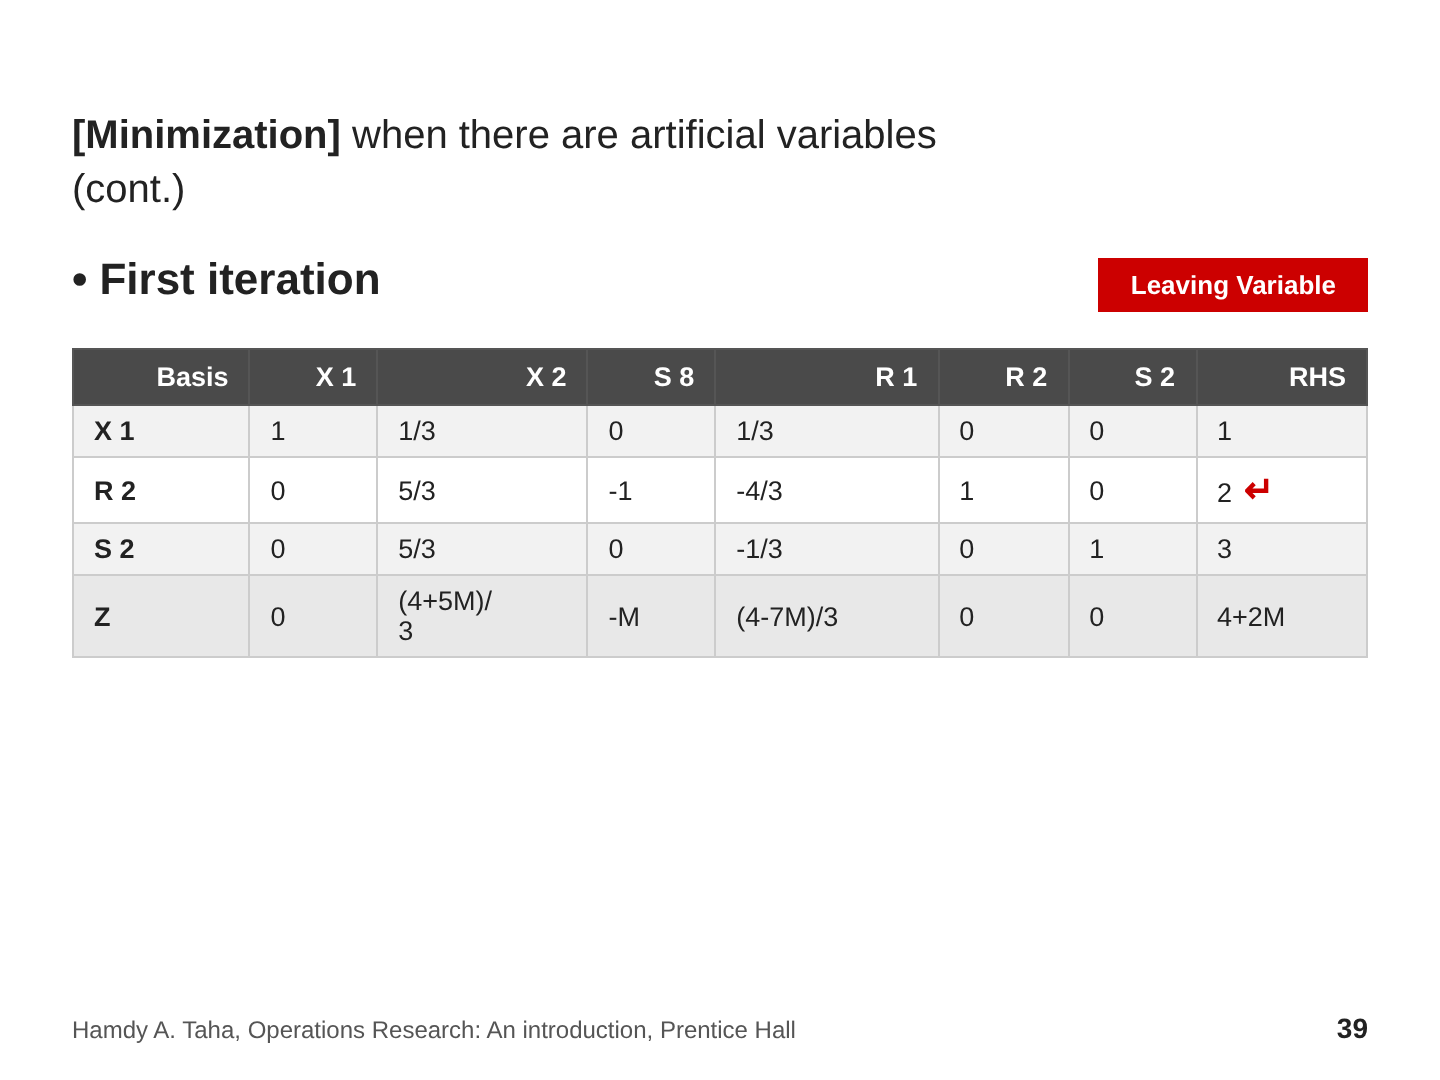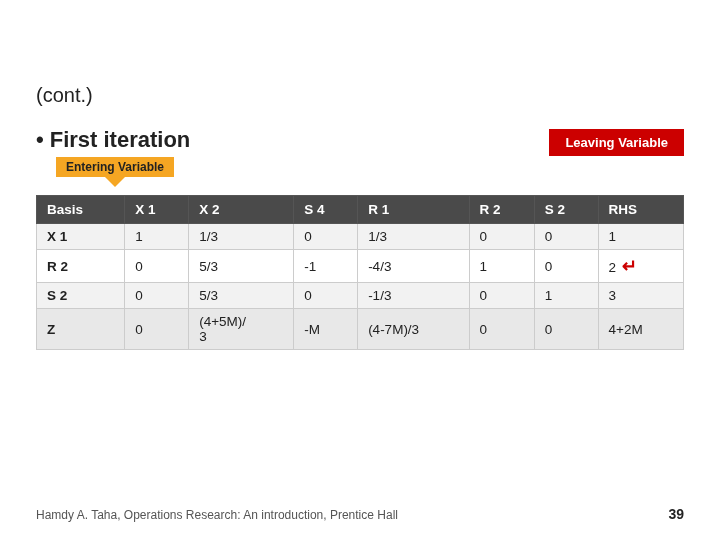--- a/index.html
+++ b/index.html
@@ -103,21 +103,21 @@
       width: 100%;
       border-collapse: collapse;
       font-size: 13.5px;
     }
 
     thead tr th {
       background: #4a4a4a;
       color: #fff;
       font-weight: bold;
       padding: 6px 10px;
-      text-align: left;
+      text-align: right;
       border: 1px solid #555;
     }
 
     tbody tr td {
       padding: 5px 10px;
       border: 1px solid #ccc;
       background: #fff;
     }
 
     tbody tr:nth-child(odd) td {
@@ -164,47 +164,46 @@
       color: #222;
     }
   </style>
 </head>
 <body>
 
 <div class="page-content">
 
   <div class="title">
     <br>
-    <br>
+    <span>
+      <strong>[<span>Minimization</span>]</strong><span> when there are artificial variables</span>
+    </span><br>
     <span>(cont.)</span>
   </div>
 
   <div class="iteration-row">
     <div class="bullet-section">
       <div class="bullet-label">
         <span class="bullet-dot">•</span>
         <span>First iteration</span>
-      </div>
-      <div class="entering-variable-box">
-        <span>Entering Variable</span>
       </div>
     </div>
     <div class="leaving-variable-badge">
       <span>Leaving Variable</span>
     </div>
   </div>
 
   <div class="table-wrapper">
     <table>
       <thead>
         <tr>
           <th>Basis</th>
           <th>X 1</th>
           <th>X 2</th>
-          <th>S 4</th>
+          <th>S 8</th>
           <th>R 1</th>
           <th>R 2</th>
           <th>S 2</th>
           <th>RHS</th>
         </tr>
       </thead>
       <tbody id="table-body">
       <tr>
             <td class="bold-col" style="white-space: pre-line;">X 1</td>
             <td style="white-space: pre-line;">1</td>

